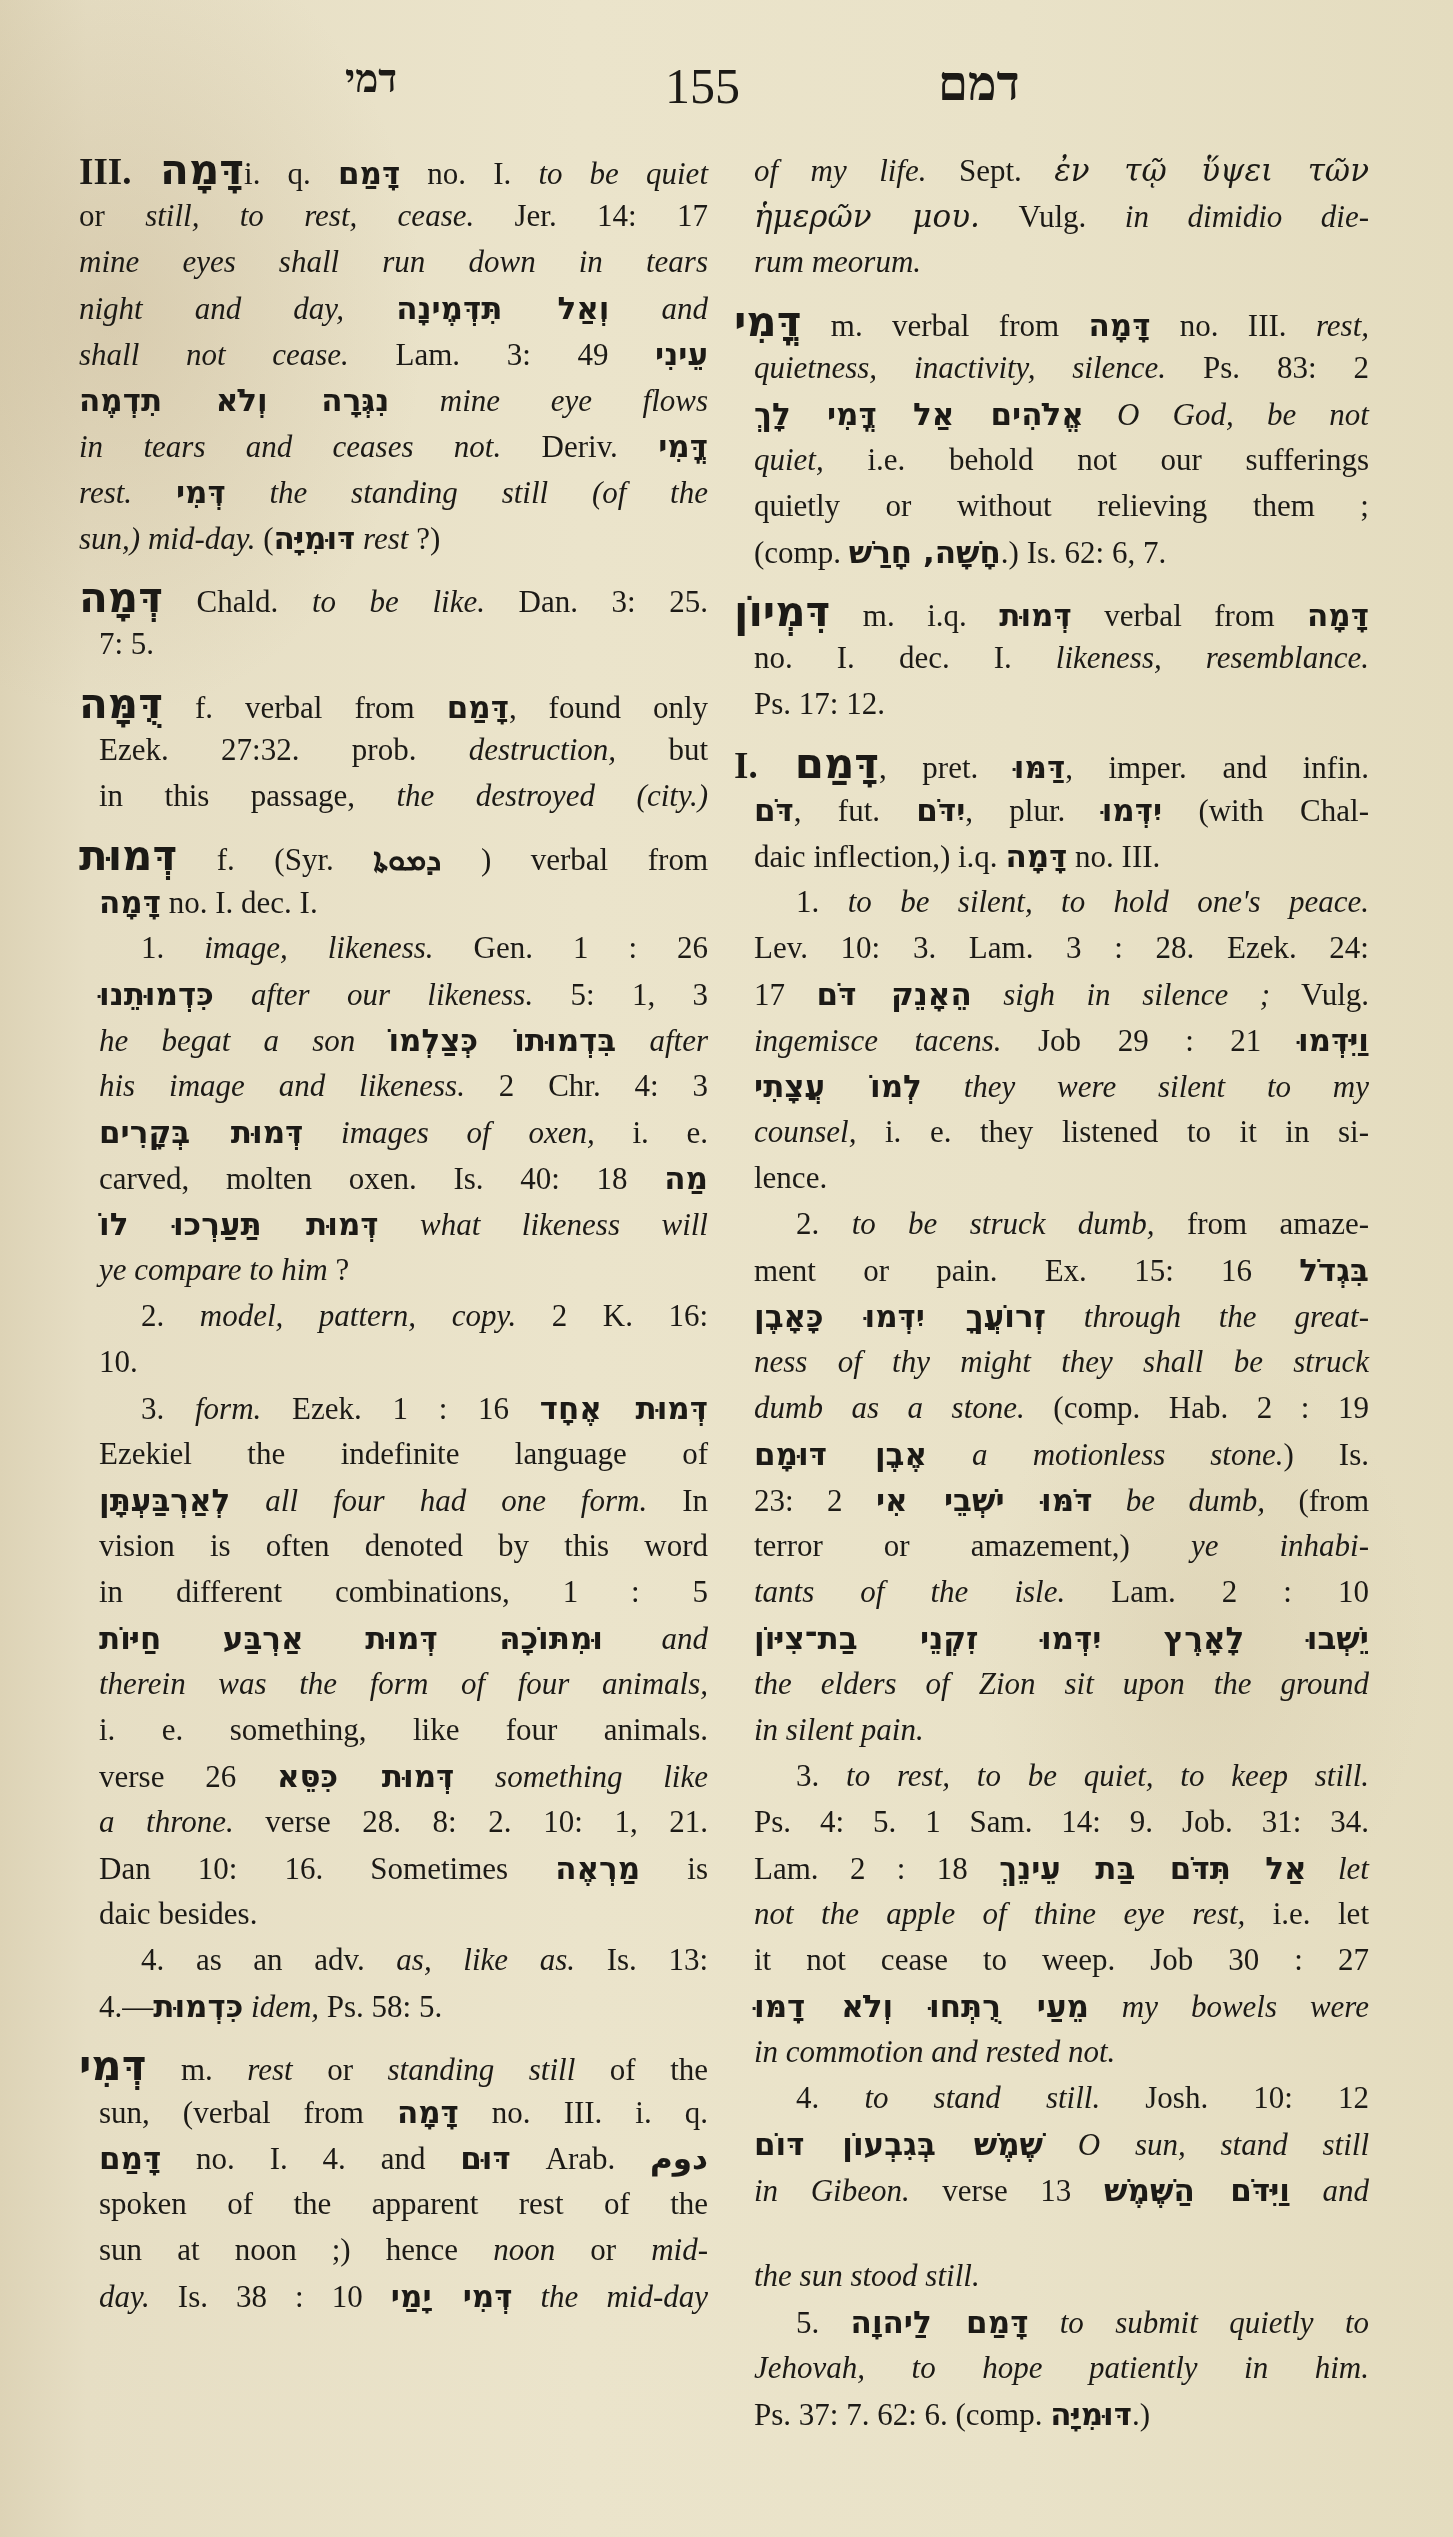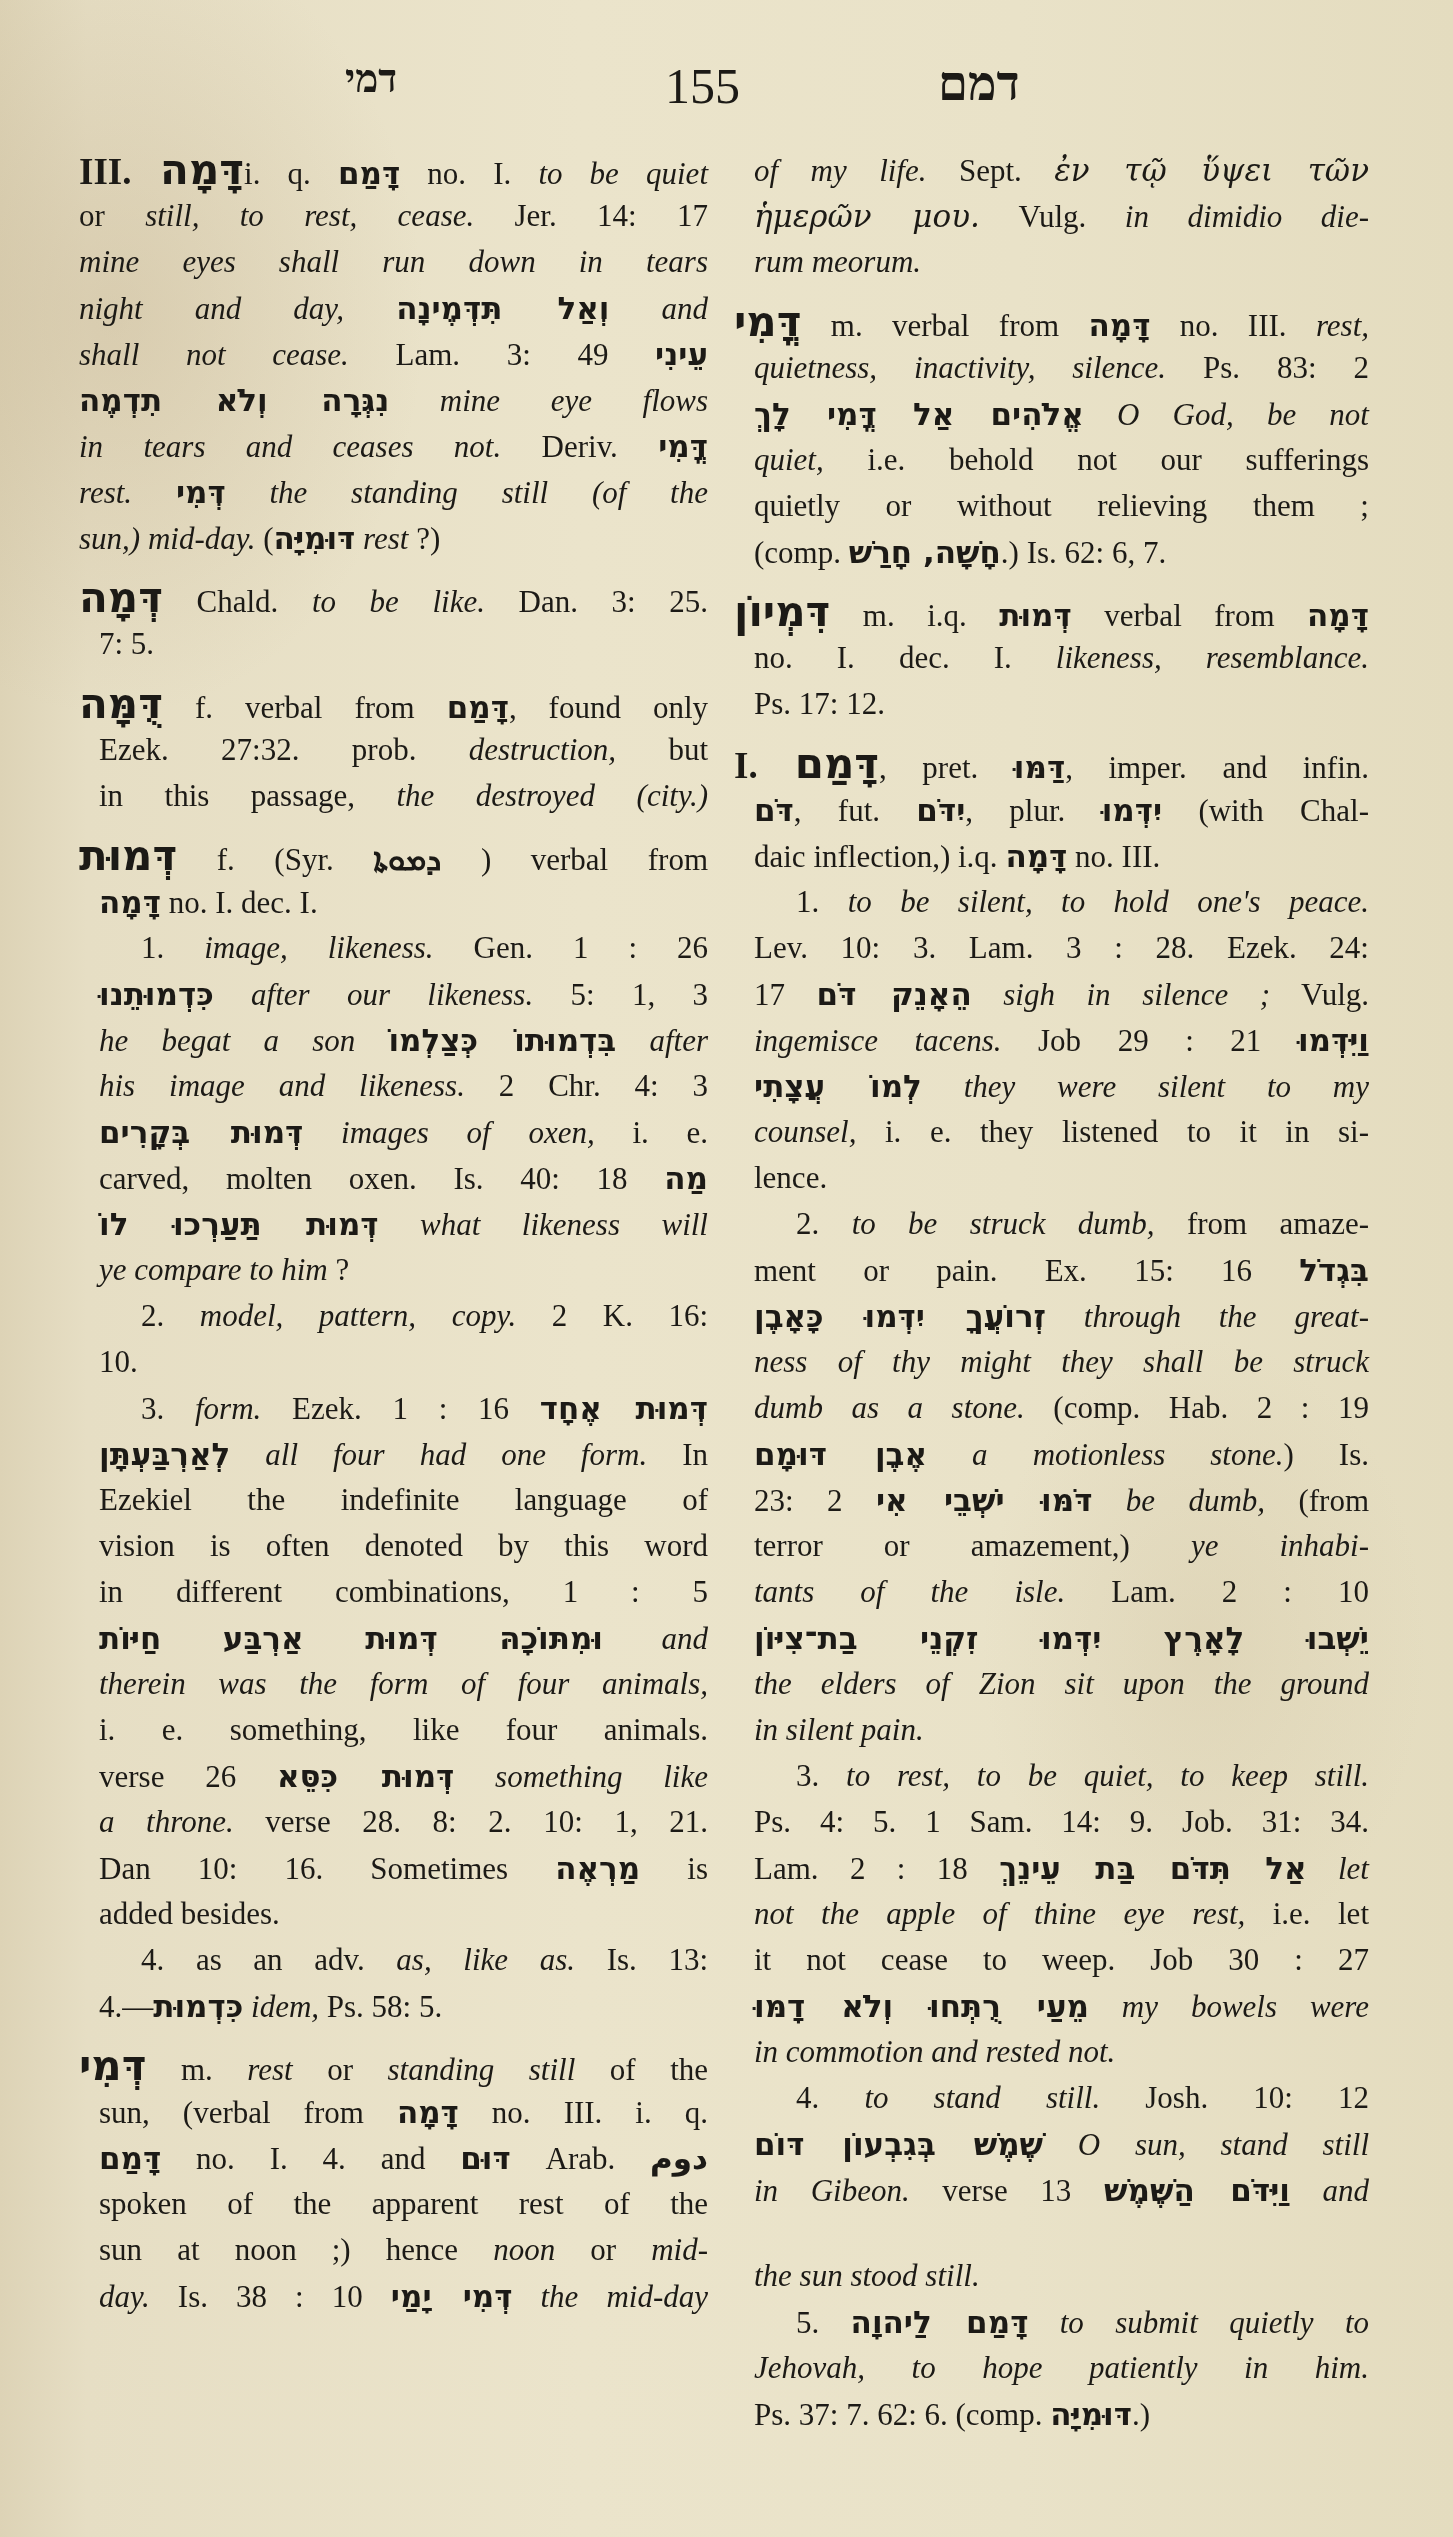--- a/index.html
+++ b/index.html
@@ -81,31 +81,31 @@
         <span class="line" style="padding-left: 20px;"><span class="heb">כִּדְמוּתֵנוּ</span><span class="it"> after our likeness.</span><span> 5: 1, 3</span></span>
         <span class="line" style="padding-left: 20px;"><span class="it">he begat a son </span><span class="heb">בִּדְמוּתוֹ כְּצַלְמוֹ</span><span class="it"> after</span></span>
         <span class="line" style="padding-left: 20px;"><span class="it">his image and likeness.</span><span> 2 Chr. 4: 3</span></span>
         <span class="line" style="padding-left: 20px;"><span class="heb">דְּמוּת בְּקָרִים</span><span class="it"> images of oxen,</span><span> i. e.</span></span>
         <span class="line" style="padding-left: 20px;"><span>carved, molten oxen. Is. 40: 18 </span><span class="heb">מַה</span></span>
         <span class="line" style="padding-left: 20px;"><span class="heb">דְּמוּת תַּעַרְכוּ לוֹ</span><span class="it"> what likeness will</span></span>
         <span class="line last" style="padding-left: 20px;"><span class="it">ye compare to him</span><span> ?</span></span>
         <span class="line" style="padding-left: 62px;"><span>2. </span><span class="it">model, pattern, copy.</span><span> 2 K. 16:</span></span>
         <span class="line last" style="padding-left: 20px;"><span>10.</span></span>
         <span class="line" style="padding-left: 62px;"><span>3. </span><span class="it">form.</span><span> Ezek. 1 : 16 </span><span class="heb">דְּמוּת אֶחָד</span></span>
+        <span class="line" style="padding-left: 20px;"><span>Ezekiel the indefinite language of</span></span>
         <span class="line" style="padding-left: 20px;"><span class="heb">לְאַרְבַּעְתָּן</span><span class="it"> all four had one form.</span><span> In</span></span>
-        <span class="line" style="padding-left: 20px;"><span>Ezekiel the indefinite language of</span></span>
         <span class="line" style="padding-left: 20px;"><span>vision is often denoted by this word</span></span>
         <span class="line" style="padding-left: 20px;"><span>in different combinations, 1 : 5</span></span>
         <span class="line" style="padding-left: 20px;"><span class="heb">וּמִתּוֹכָהּ דְּמוּת אַרְבַּע חַיּוֹת</span><span class="it"> and</span></span>
         <span class="line" style="padding-left: 20px;"><span class="it">therein was the form of four animals,</span></span>
         <span class="line" style="padding-left: 20px;"><span>i. e. something, like four animals.</span></span>
         <span class="line" style="padding-left: 20px;"><span>verse 26 </span><span class="heb">דְּמוּת כִּסֵּא</span><span class="it"> something like</span></span>
         <span class="line" style="padding-left: 20px;"><span class="it">a throne.</span><span> verse 28. 8: 2. 10: 1, 21.</span></span>
         <span class="line" style="padding-left: 20px;"><span>Dan 10: 16. Sometimes </span><span class="heb">מַרְאֶה</span><span> is</span></span>
-        <span class="line last" style="padding-left: 20px;"><span>added besides.</span></span>
+        <span class="line last" style="padding-left: 20px;"><span>daic besides.</span></span>
         <span class="line" style="padding-left: 62px;"><span>4. as an adv. </span><span class="it">as, like as.</span><span> Is. 13:</span></span>
         <span class="line last" style="padding-left: 20px;"><span>4.—</span><span class="heb">כִּדְמוּת</span><span class="it"> idem,</span><span> Ps. 58: 5.</span></span>
       </div>
       <div>
         <span class="gap"></span>
         <span class="line"><span class="head-word">דְּמִי</span><span> m. </span><span class="it">rest</span><span> or </span><span class="it">standing still</span><span> of the</span></span>
         <span class="line" style="padding-left: 20px;"><span>sun, (verbal from </span><span class="heb">דָּמָה</span><span> no. III. i. q.</span></span>
         <span class="line" style="padding-left: 20px;"><span class="heb">דָּמַם</span><span> no. I. 4. and </span><span class="heb">דּוּם</span><span> Arab. </span><span class="heb">دوم</span></span>
         <span class="line" style="padding-left: 20px;"><span>spoken of the apparent rest of the</span></span>
         <span class="line" style="padding-left: 20px;"><span>sun at noon ;) hence </span><span class="it">noon</span><span> or </span><span class="it">mid-</span></span>

